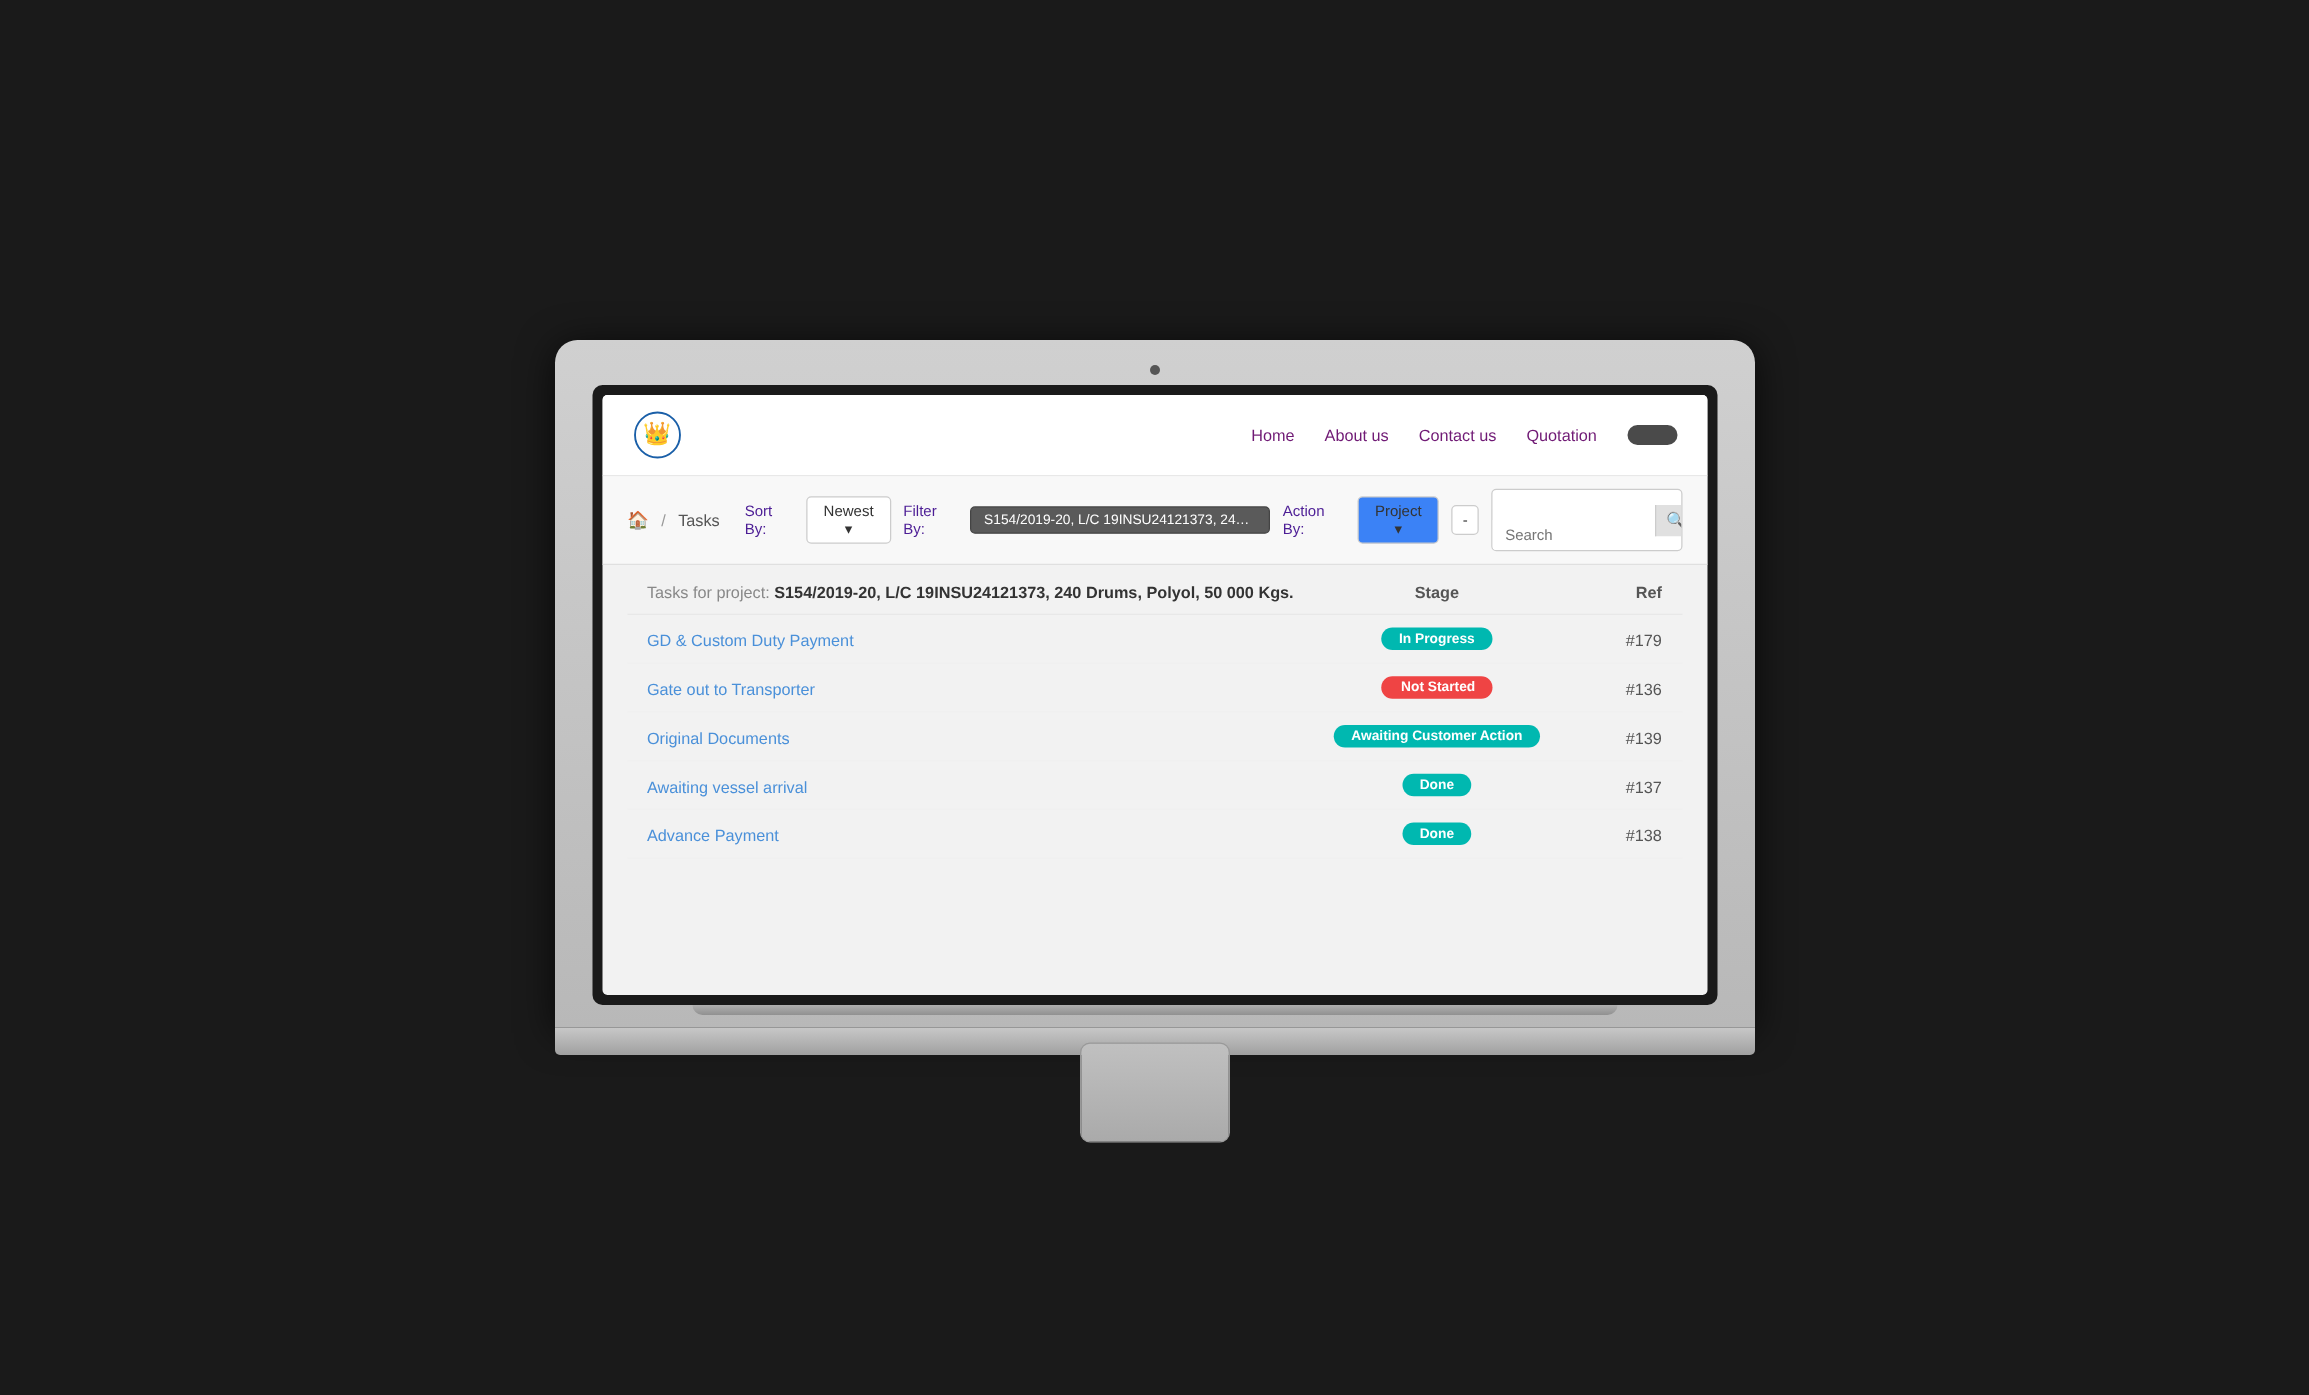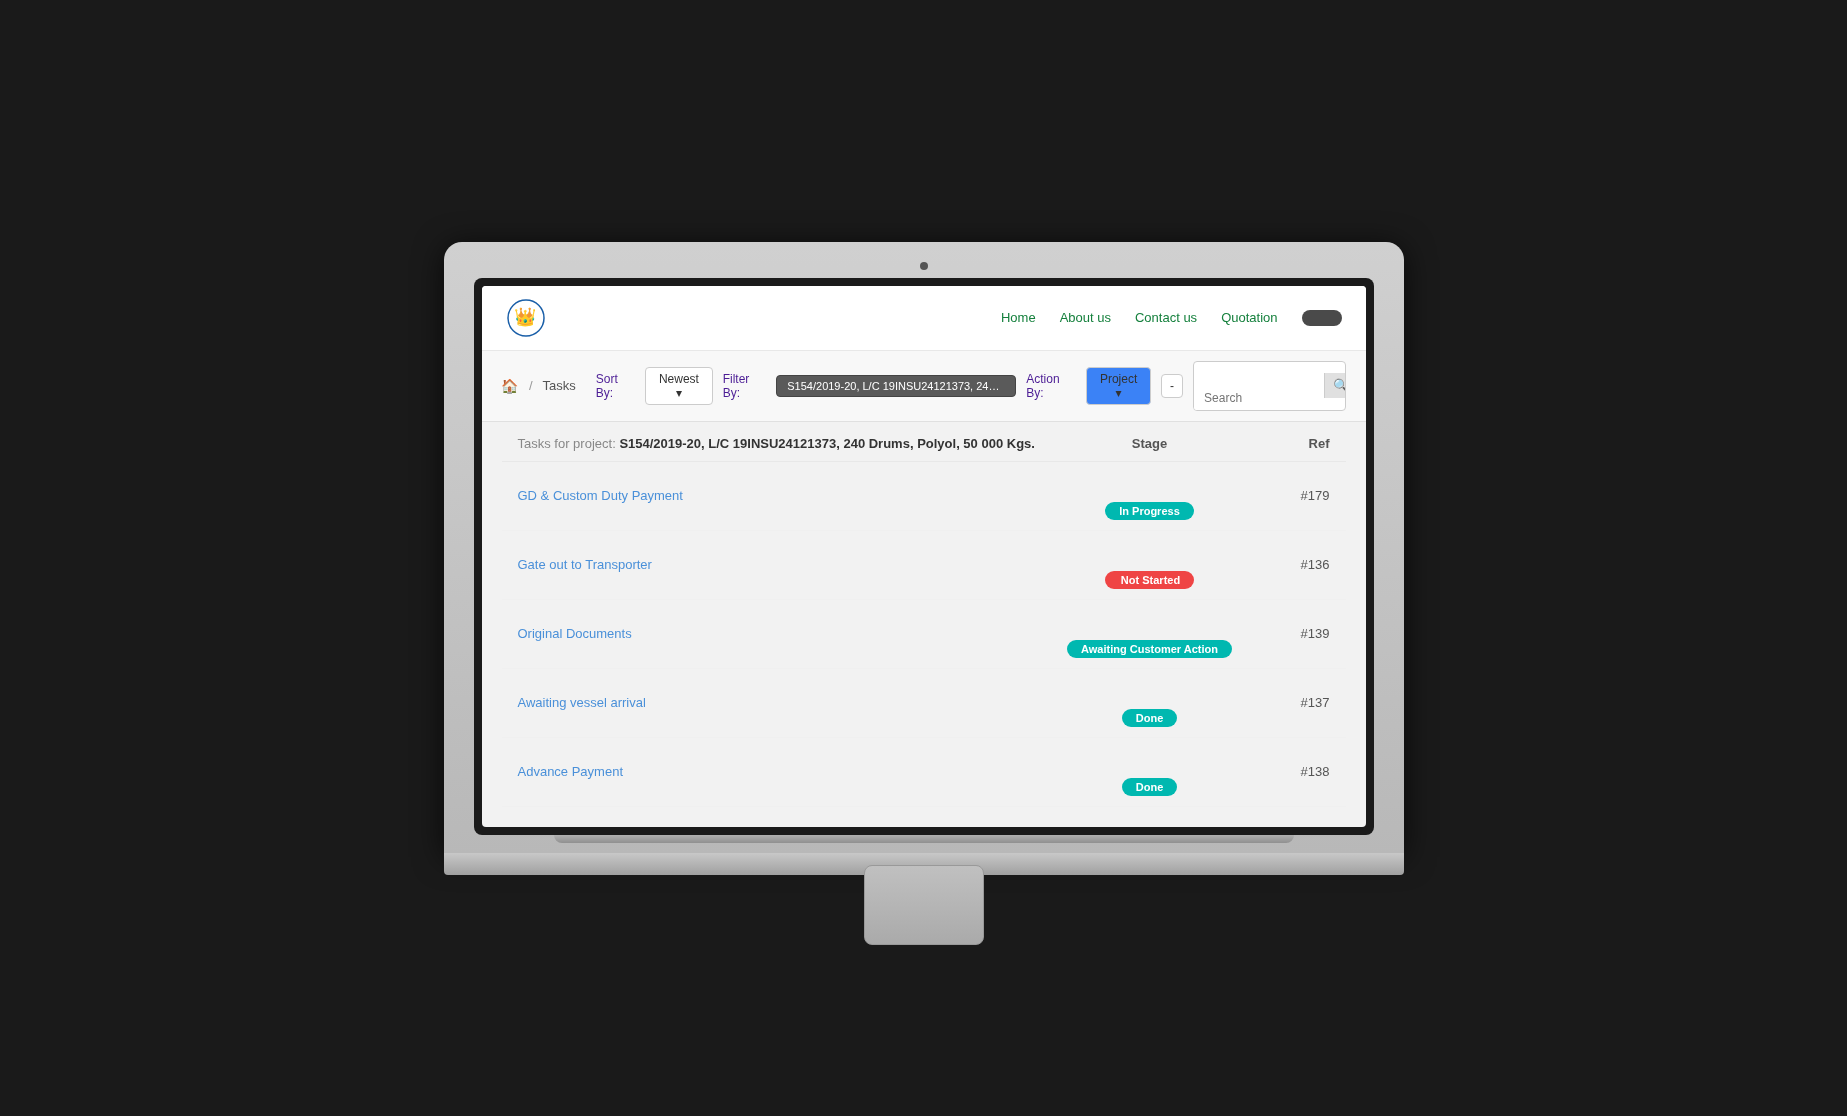--- a/index.html
+++ b/index.html
@@ -91,21 +91,21 @@
       height: 40px;
     }
 
     .navbar-links {
       display: flex;
       align-items: center;
       gap: 24px;
     }
 
     .nav-link {
-      color: #15803d;
+      color: #701a75;
       font-size: 13px;
       text-decoration: none;
       cursor: pointer;
     }
 
     .nav-btn-dark {
       background: #4a4a4a;
       color: #fff;
       border: none;
       border-radius: 20px;
@@ -258,38 +258,37 @@
       width: 80px;
       text-align: right;
       font-size: 13px;
       color: #555;
       font-weight: 600;
     }
 
     
     .task-row {
       display: flex;
-      align-items: center;
+      align-items: flex-end;
       padding: 10px 16px;
       border-bottom: 1px solid #f0f0f0;
     }
 
     .task-name {
       flex: 1;
       font-size: 13px;
       color: #4a90d9;
       cursor: pointer;
       text-decoration: none;
     }
 
     .task-stage {
       width: 200px;
       display: flex;
       justify-content: center;
-      margin-top: 30px;
     }
 
     .badge {
       display: inline-block;
       border-radius: 20px;
       padding: 3px 14px;
       font-size: 11px;
       font-weight: 600;
       color: #fff;
       white-space: nowrap;

